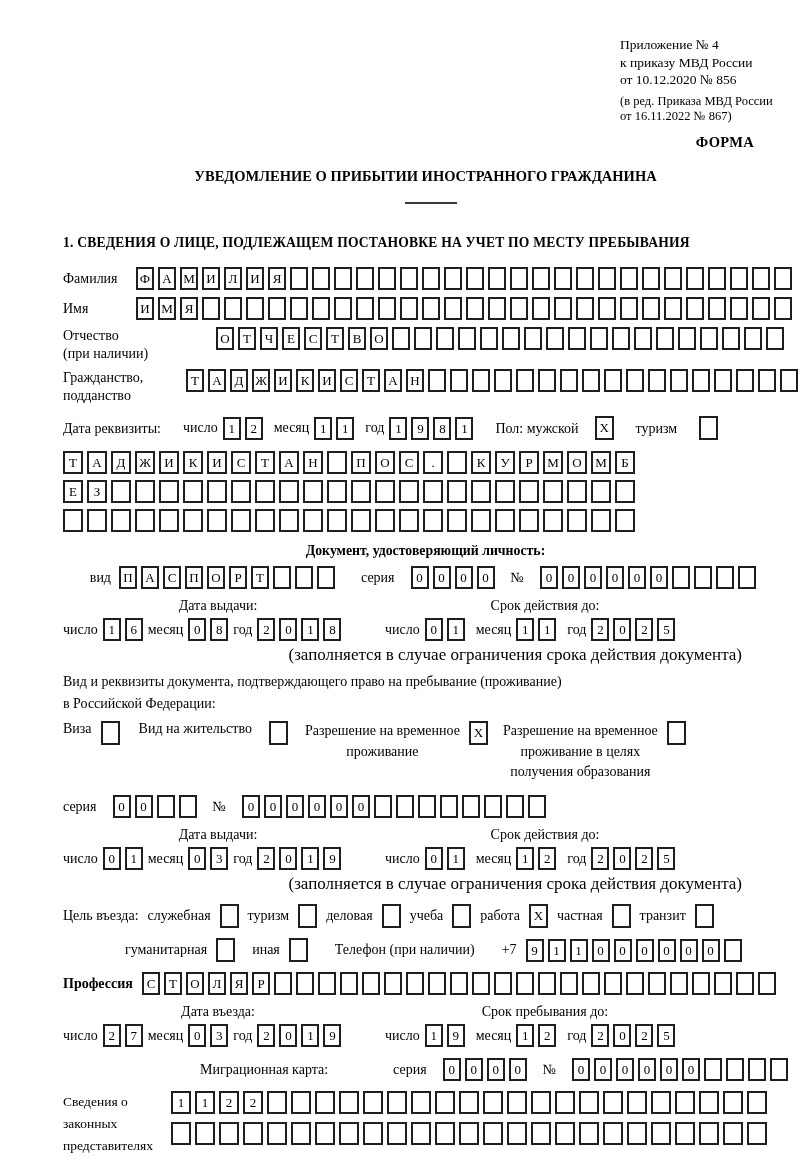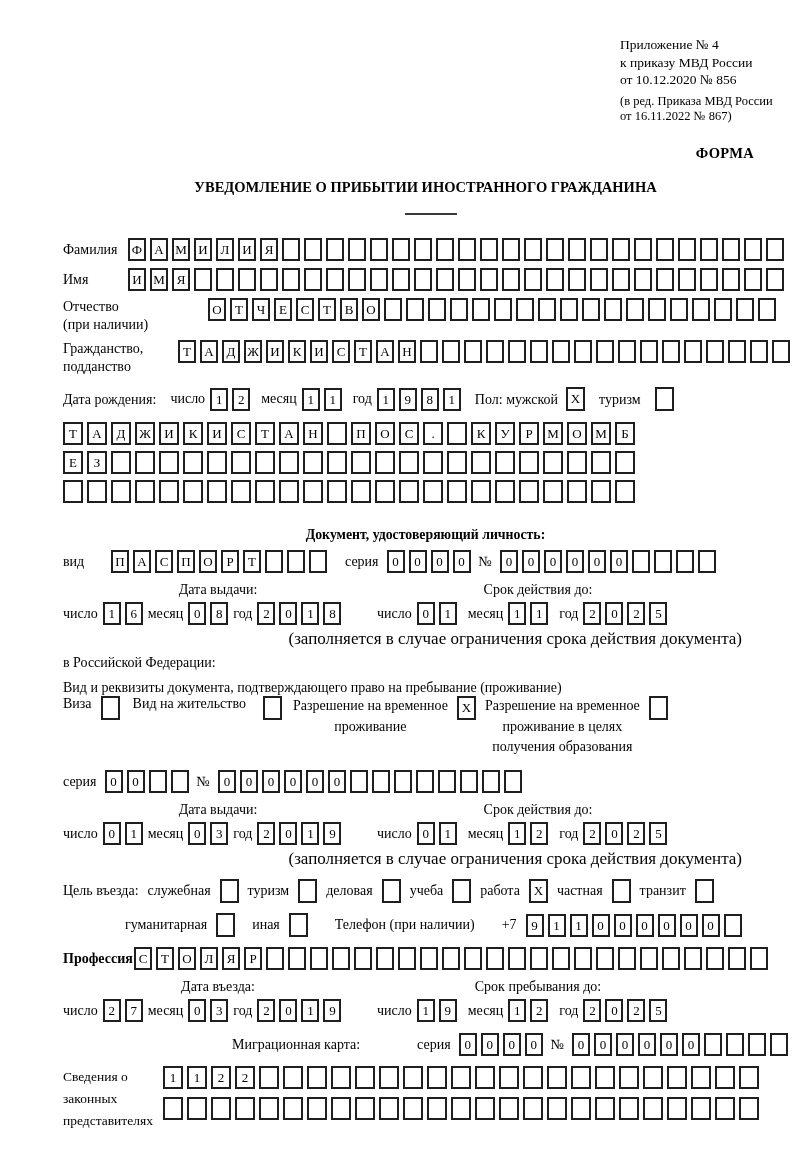--- a/index.html
+++ b/index.html
@@ -1,50 +1,50 @@
 <!DOCTYPE html>
 <html><head>
 <meta charset="utf-8">
 <style>
   html,body{margin:0;padding:0;background:#fff;}
   body{width:800px;height:1163px;color:#000;font-family:"Liberation Serif",serif;font-size:14px;overflow:hidden;}
   .page{padding:36px 12px 0 63px;box-sizing:border-box;}
   
   .annex{margin-left:557px;line-height:1.3;font-size:13.5px;}
   .annex-note{margin-left:557px;line-height:1.25;font-size:12.5px;margin-top:5px;}
-  .forma{text-align:right;padding-right:34px;font-weight:bold;margin-top:20px;font-size:14.5px;letter-spacing:.3px;}
+  .forma{text-align:right;padding-right:34px;font-weight:bold;margin-top:9px;font-size:14.5px;letter-spacing:.3px;}
   .title{text-align:center;font-weight:bold;font-size:14.5px;line-height:1.6;margin-top:14px;}
   .uline{display:inline-block;width:52px;border-bottom:2px solid #3a3a3a;height:.85em;margin-left:10px;}
   .sec1{font-weight:bold;font-size:13.6px;margin-top:24px;letter-spacing:.2px;}
   
-  .row{display:flex;align-items:flex-start;margin-top:7px;}
+  .row{display:flex;align-items:flex-start;margin-top:7px;gap:8px;}
   .vc{align-items:center;}
   .lbl{flex:none;line-height:1.25;}
   .cells{display:inline-flex;gap:4px;flex:none;}
   .cell{display:inline-block;width:18px;height:23px;box-sizing:border-box;border:2px solid #1f1f1f;
         text-align:center;font-size:13px;line-height:19px;background:#fff;}
   .wide .cell{width:20px;}
   .cb{display:inline-block;width:19px;height:24px;box-sizing:border-box;border:2px solid #1f1f1f;
       text-align:center;font-size:13px;line-height:20px;flex:none;background:#fff;}
   .stack{display:flex;flex-direction:column;gap:6px;}
   .prelines{white-space:pre-line;}
   
   .w-surname{width:65px;} .w-patr{width:145px;} .w-cit{width:115px;} .w-bp{width:140px;}
-  .w-vid{width:48px;} .w-prof{width:71px;font-weight:bold;} .w-rep{width:100px;font-size:13.5px;}
-  .dochead{text-align:center;font-weight:bold;font-size:13.8px;margin-top:24px;}
-  .tworow{display:flex;margin-top:9px;}
+  .w-vid{width:48px;text-align:right;} .w-prof{width:71px;font-weight:bold;} .w-rep{width:100px;font-size:13.5px;}
+  .dochead{text-align:center;font-weight:bold;font-size:13.8px;margin-top:11px;}
+  .tworow{display:flex;margin-top:9px;gap:7px;}
   .colL{width:310px;text-align:center;flex:none;}
   .colR{width:330px;text-align:center;flex:none;}
   .dgroup{display:inline-flex;align-items:center;gap:5px;flex:none;}
   .dgroup .dl{margin-left:6px;}
   .gleft{width:300px;flex:none;display:flex;align-items:center;gap:5px;}
   .fine{font-size:17px;}
   .note-r{text-align:right;padding-right:46px;margin-top:4px;}
   .gap8{margin-left:8px;} .gap14{margin-left:14px;} .gap18{margin-left:18px;}
-  .optrow{display:flex;align-items:flex-start;gap:1px;}
+  .optrow{display:flex;align-items:flex-start;margin-top:9px;gap:7px;}
   .opt{display:flex;align-items:flex-start;gap:9px;}
   .opt .ctr{text-align:center;line-height:1.45;}
   .purps{display:flex;align-items:center;gap:9px;margin-top:10px;flex-wrap:nowrap;}
   .indent{margin-left:62px;}
 </style>
 </head>
 <body>
 
 <div class="page">
 
@@ -57,20 +57,21 @@
     <div>(в ред. Приказа МВД России</div>
     <div>от 16.11.2022 № 867)</div>
   </div>
   <div class="forma">ФОРМА</div>
 
   <div class="title">
     <div>УВЕДОМЛЕНИЕ О ПРИБЫТИИ ИНОСТРАННОГО ГРАЖДАНИНА</div>
     <div><span class="uline"></span></div>
   </div>
 
+  <div class="sec1">1. СВЕДЕНИЯ О ЛИЦЕ, ПОДЛЕЖАЩЕМ ПОСТАНОВКЕ НА УЧЕТ ПО МЕСТУ ПРЕБЫВАНИЯ</div>
 
   <div class="row vc" style="margin-top:16px;">
     <span class="lbl w-surname">Фамилия</span>
     <span class="cells">
         <span class="cell">Ф</span>
         <span class="cell">А</span>
         <span class="cell">М</span>
         <span class="cell">И</span>
         <span class="cell">Л</span>
         <span class="cell">И</span>
@@ -203,21 +204,21 @@
         <span class="cell"></span>
         <span class="cell"></span>
         <span class="cell"></span>
         <span class="cell"></span>
         <span class="cell"></span>
         <span class="cell"></span>
       </span>
   </div>
 
   <div class="row vc" style="margin-top:12px;">
-    <span class="lbl">Дата рождения:</span>
+    <span class="lbl">Дата реквизиты:</span>
     <span class="dgroup gap8">
       <span class="dl">число</span>
       <span class="cells">
           <span class="cell">1</span>
           <span class="cell">2</span>
         </span>
       <span class="dl">месяц</span>
       <span class="cells">
           <span class="cell">1</span>
           <span class="cell">1</span>
@@ -396,22 +397,22 @@
       <span class="cells">
           <span class="cell">2</span>
           <span class="cell">0</span>
           <span class="cell">2</span>
           <span class="cell">5</span>
         </span>
     </span>
   </div>
   <div class="fine note-r">(заполняется в случае ограничения срока действия документа)</div>
 
+  <div style="margin-top:9px;">Вид и реквизиты документа, подтверждающего право на пребывание (проживание)</div>
   <div style="margin-top:6px;">в Российской Федерации:</div>
-  <div style="margin-top:9px;">Вид и реквизиты документа, подтверждающего право на пребывание (проживание)</div>
 
   <div class="optrow">
     <span class="opt">
       <span>Виза</span>
       <span class="cb"></span>
     </span>
     <span class="opt" style="margin-left:12px;">
       <span>Вид на жительство</span>
       <span class="cb" style="margin-left:8px;"></span>
     </span>

